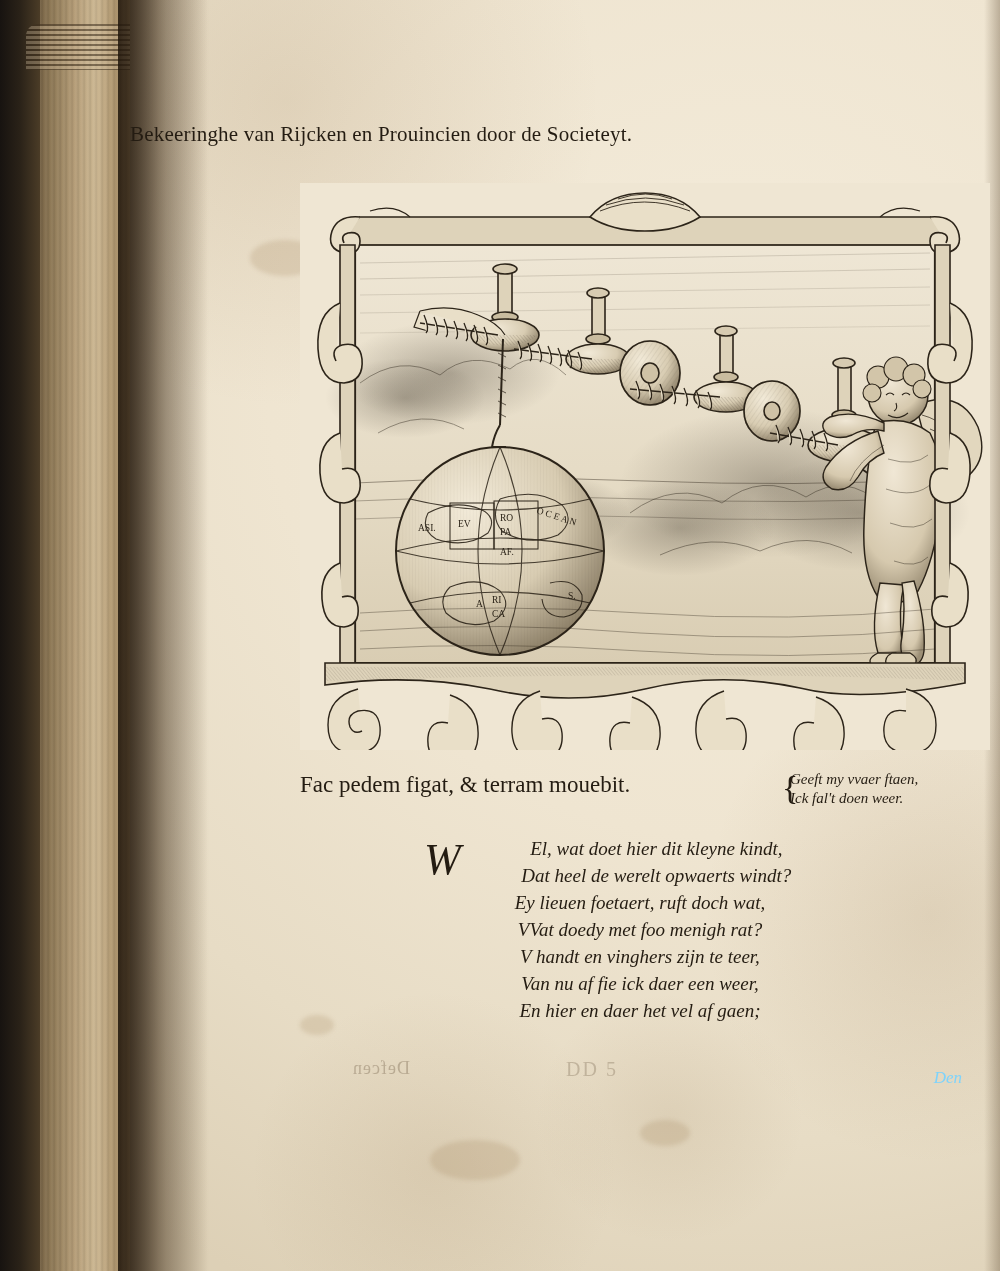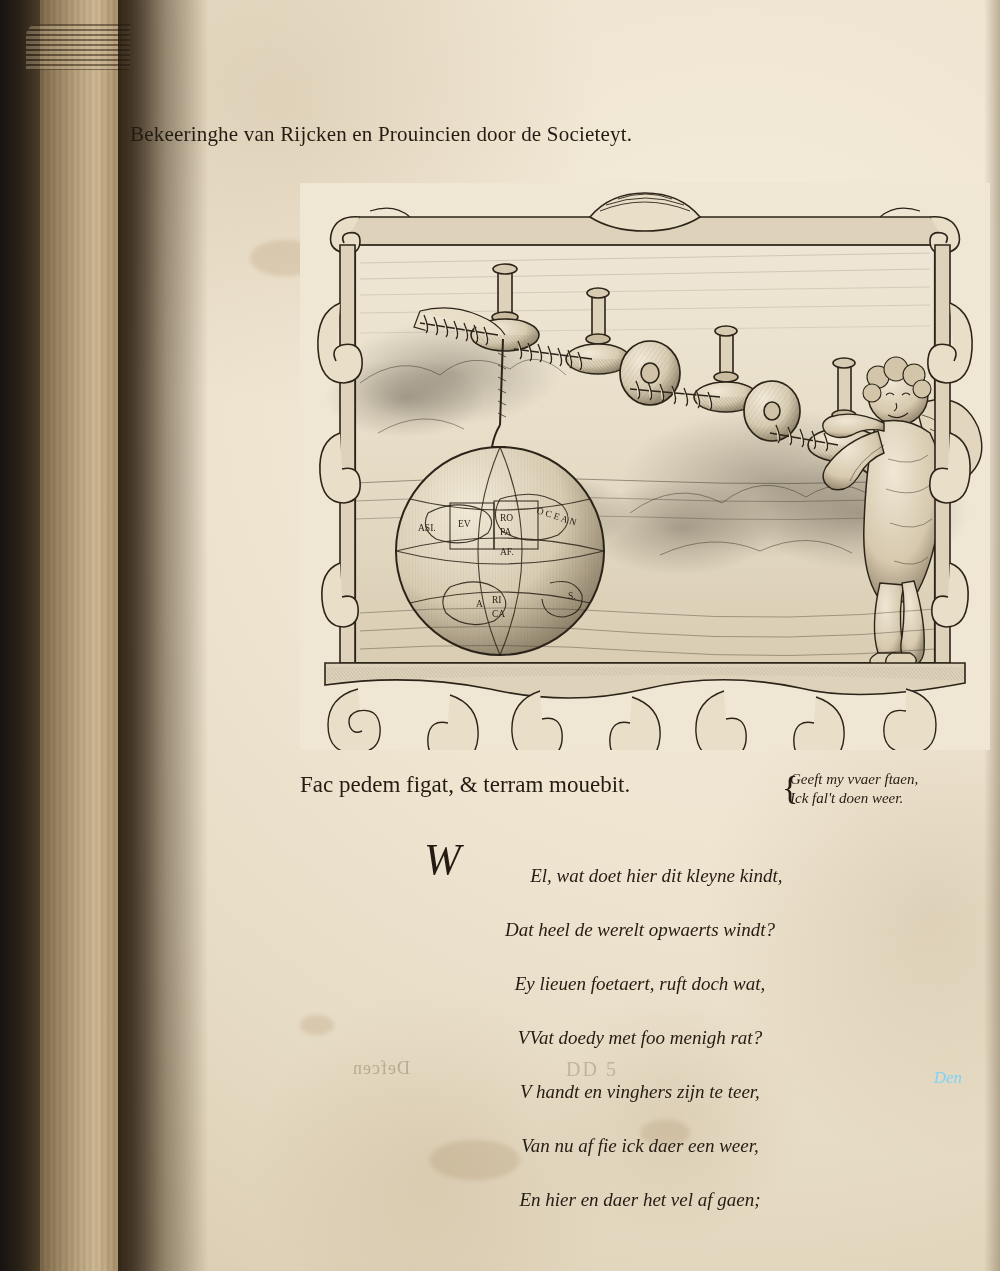--- a/index.html
+++ b/index.html
@@ -166,21 +166,21 @@
     line-height: 1.42;
     text-align: center;
   }
   .poem .drop {
     font-size: 44px;
     font-style: italic;
     line-height: .9;
     float: left;
     margin: 4px 2px 0 -6px;
   }
-  .poem .l { display: block; white-space: nowrap; margin-top: 27px; }
+  .poem .l { display: block; white-space: nowrap; }
   .poem .l1 { text-indent: 0; }
   .catchword {
     position: absolute;
     right: 38px; top: 1068px;
     color: #7dd3fc;
     font-size: 17px;
     font-style: italic;
   }
   .bleed-through {
     position: absolute;

